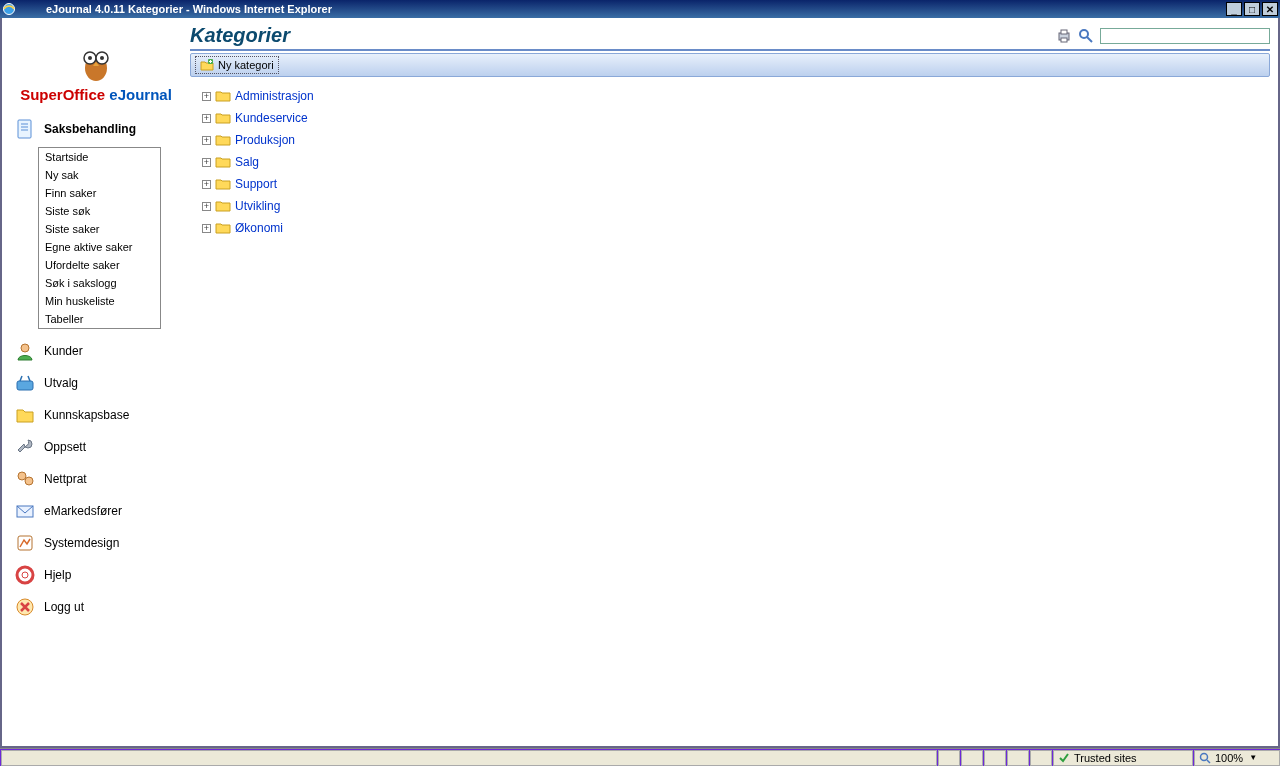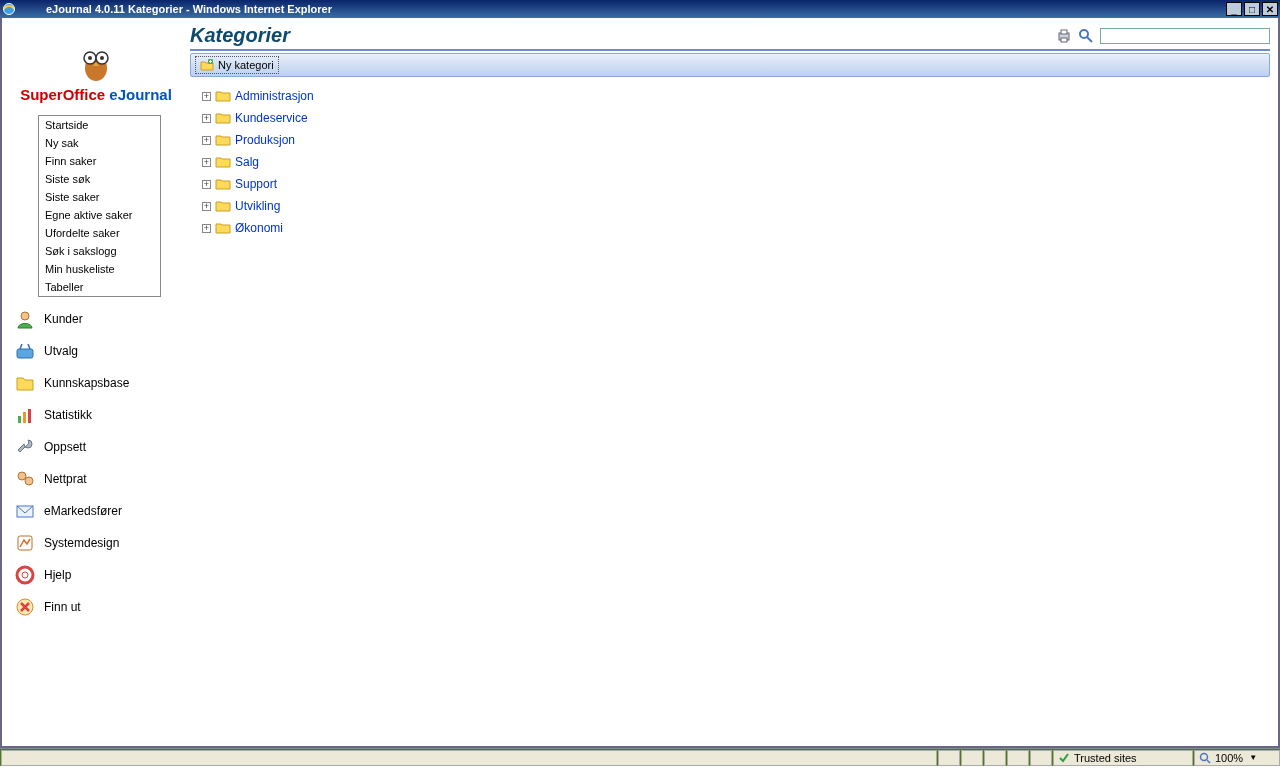--- a/index.html
+++ b/index.html
@@ -152,21 +152,21 @@
 .tree-folder {
   width: 16px; height: 14px;
   display: inline-flex;
 }
 .tree-label {
   color: #0033cc;
   cursor: pointer;
 }
 .statusbar {
   height: 18px;
-  background: #4d7c0f;
+  background: #6d28d9;
   border-top: 1px solid #888;
   display: flex;
   align-items: center;
   font-size: 11px;
 }
 .statusbar .status-cell {
   border: 1px solid #aaa;
   height: 16px;
   margin-left: 1px;
   display: inline-flex;
@@ -209,20 +209,31 @@
           <circle cx="26" cy="14" r="2" fill="#333"></circle>
           <path d="M20 18 L17 22 L23 22 Z" fill="#e6a23c"></path>
         </svg>
       </div>
       <div class="logo-text">
         <span class="so">SuperOffice</span>
         <span class="ej">eJournal</span>
       </div>
     </div>
 
+    <div class="nav-item active">
+      <span class="nav-icon">
+        <svg width="22" height="22" viewBox="0 0 22 22">
+            <rect x="4" y="2" width="13" height="18" rx="1" fill="#e8f4ff" stroke="#5a8fd6"></rect>
+            <line x1="7" y1="6" x2="14" y2="6" stroke="#5a8fd6"></line>
+            <line x1="7" y1="9" x2="14" y2="9" stroke="#5a8fd6"></line>
+            <line x1="7" y1="12" x2="14" y2="12" stroke="#5a8fd6"></line>
+          </svg>
+      </span>
+      <span>Saksbehandling</span>
+    </div>
 
     <div class="submenu">
       <div class="submenu-item">Startside</div>
       <div class="submenu-item">Ny sak</div>
       <div class="submenu-item">Finn saker</div>
       <div class="submenu-item">Siste søk</div>
       <div class="submenu-item">Siste saker</div>
       <div class="submenu-item">Egne aktive saker</div>
       <div class="submenu-item">Ufordelte saker</div>
       <div class="submenu-item">Søk i sakslogg</div>
@@ -252,30 +263,20 @@
 
     <div class="nav-item">
       <span class="nav-icon">
         <svg width="22" height="22" viewBox="0 0 22 22">
             <path d="M3 6 L9 6 L11 8 L19 8 L19 18 L3 18 Z" fill="#ffd95a" stroke="#caa020"></path>
           </svg>
       </span>
       <span>Kunnskapsbase</span>
     </div>
 
-    <div class="nav-item">
-      <span class="nav-icon">
-        <svg width="22" height="22" viewBox="0 0 22 22">
-            <rect x="4" y="12" width="3" height="7" fill="#4caf50"></rect>
-            <rect x="9" y="8" width="3" height="11" fill="#e69b2e"></rect>
-            <rect x="14" y="5" width="3" height="14" fill="#d84343"></rect>
-          </svg>
-      </span>
-      <span>Statistikk</span>
-    </div>
 
     <div class="nav-item">
       <span class="nav-icon">
         <svg width="22" height="22" viewBox="0 0 22 22">
             <path d="M14 4 a4 4 0 1 1 -4 4 L4 14 l2 2 L12 10 a4 4 0 0 0 2 -6 Z" fill="#b0b8c4" stroke="#6a7584"></path>
           </svg>
       </span>
       <span>Oppsett</span>
     </div>
 
@@ -319,21 +320,21 @@
       <span>Hjelp</span>
     </div>
 
     <div class="nav-item">
       <span class="nav-icon">
         <svg width="22" height="22" viewBox="0 0 22 22">
             <circle cx="11" cy="11" r="8" fill="#ffe8b0" stroke="#d88a2a"></circle>
             <path d="M7 7 L15 15 M15 7 L7 15" stroke="#d84343" stroke-width="2.5"></path>
           </svg>
       </span>
-      <span>Finn ut</span>
+      <span>Logg ut</span>
     </div>
   </div>
 
   <div class="main">
     <div class="main-header">
       <div class="main-title">Kategorier</div>
       <div class="header-tools">
         <span>
           <svg width="16" height="16" viewBox="0 0 16 16">
               <rect x="3" y="5" width="10" height="7" fill="#ccd4e0" stroke="#667"></rect>

